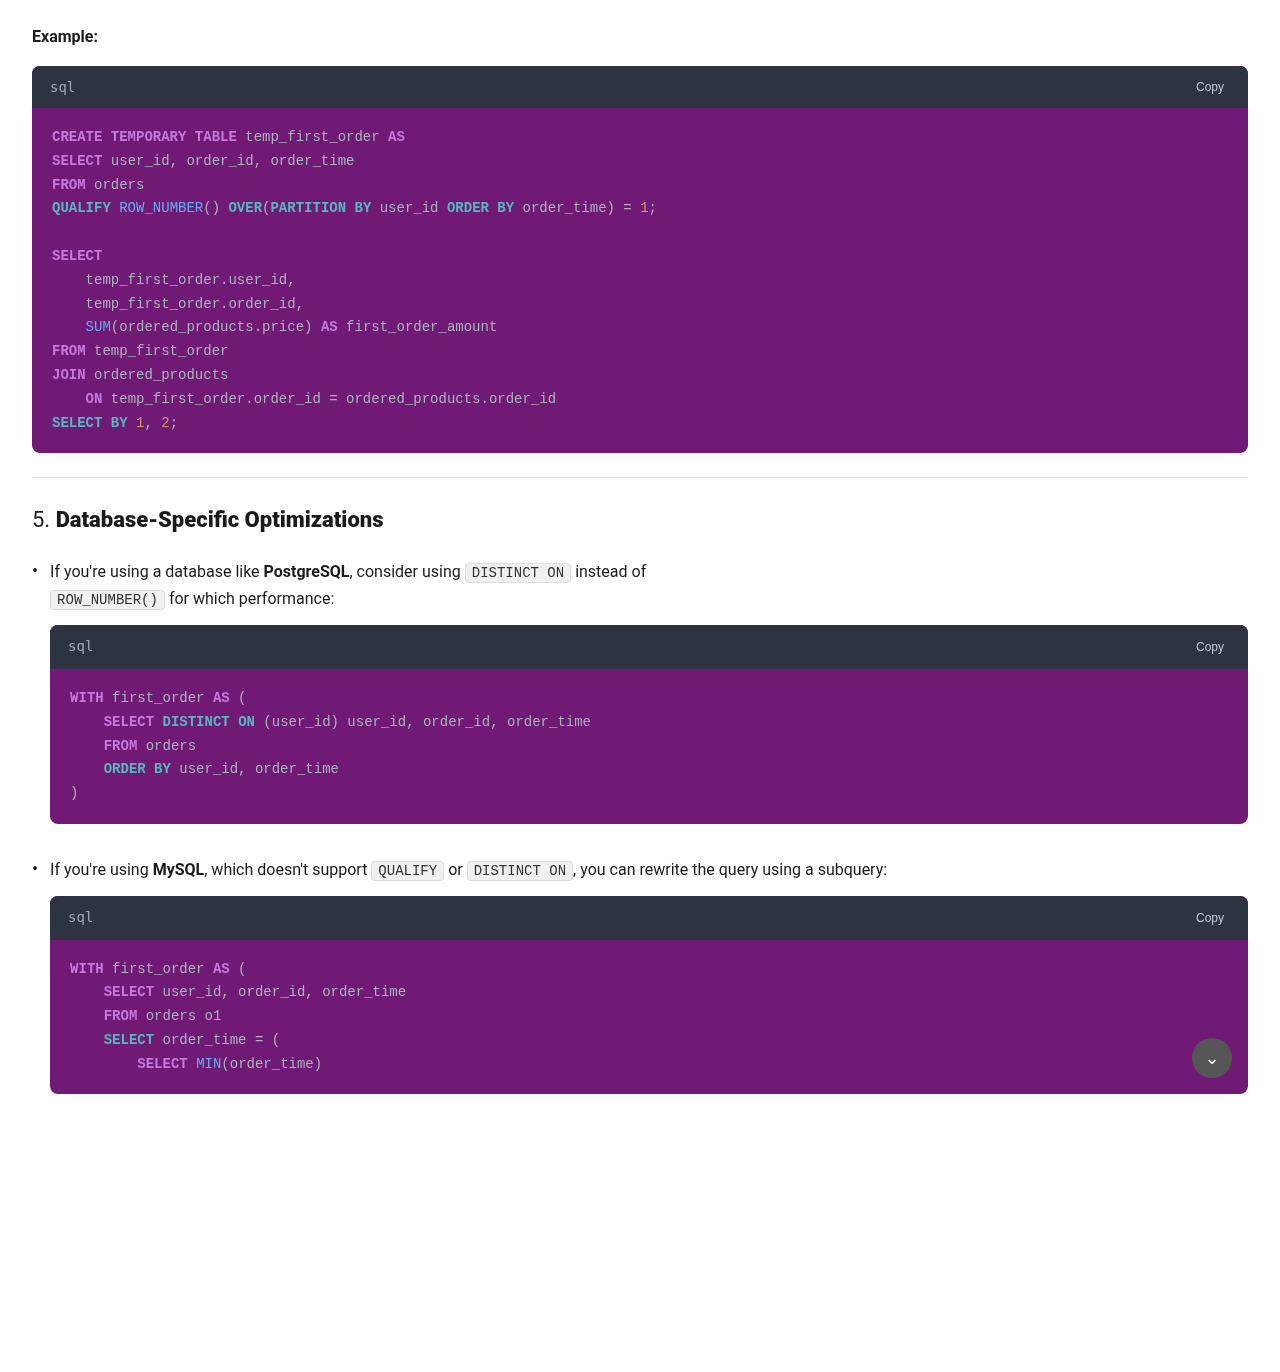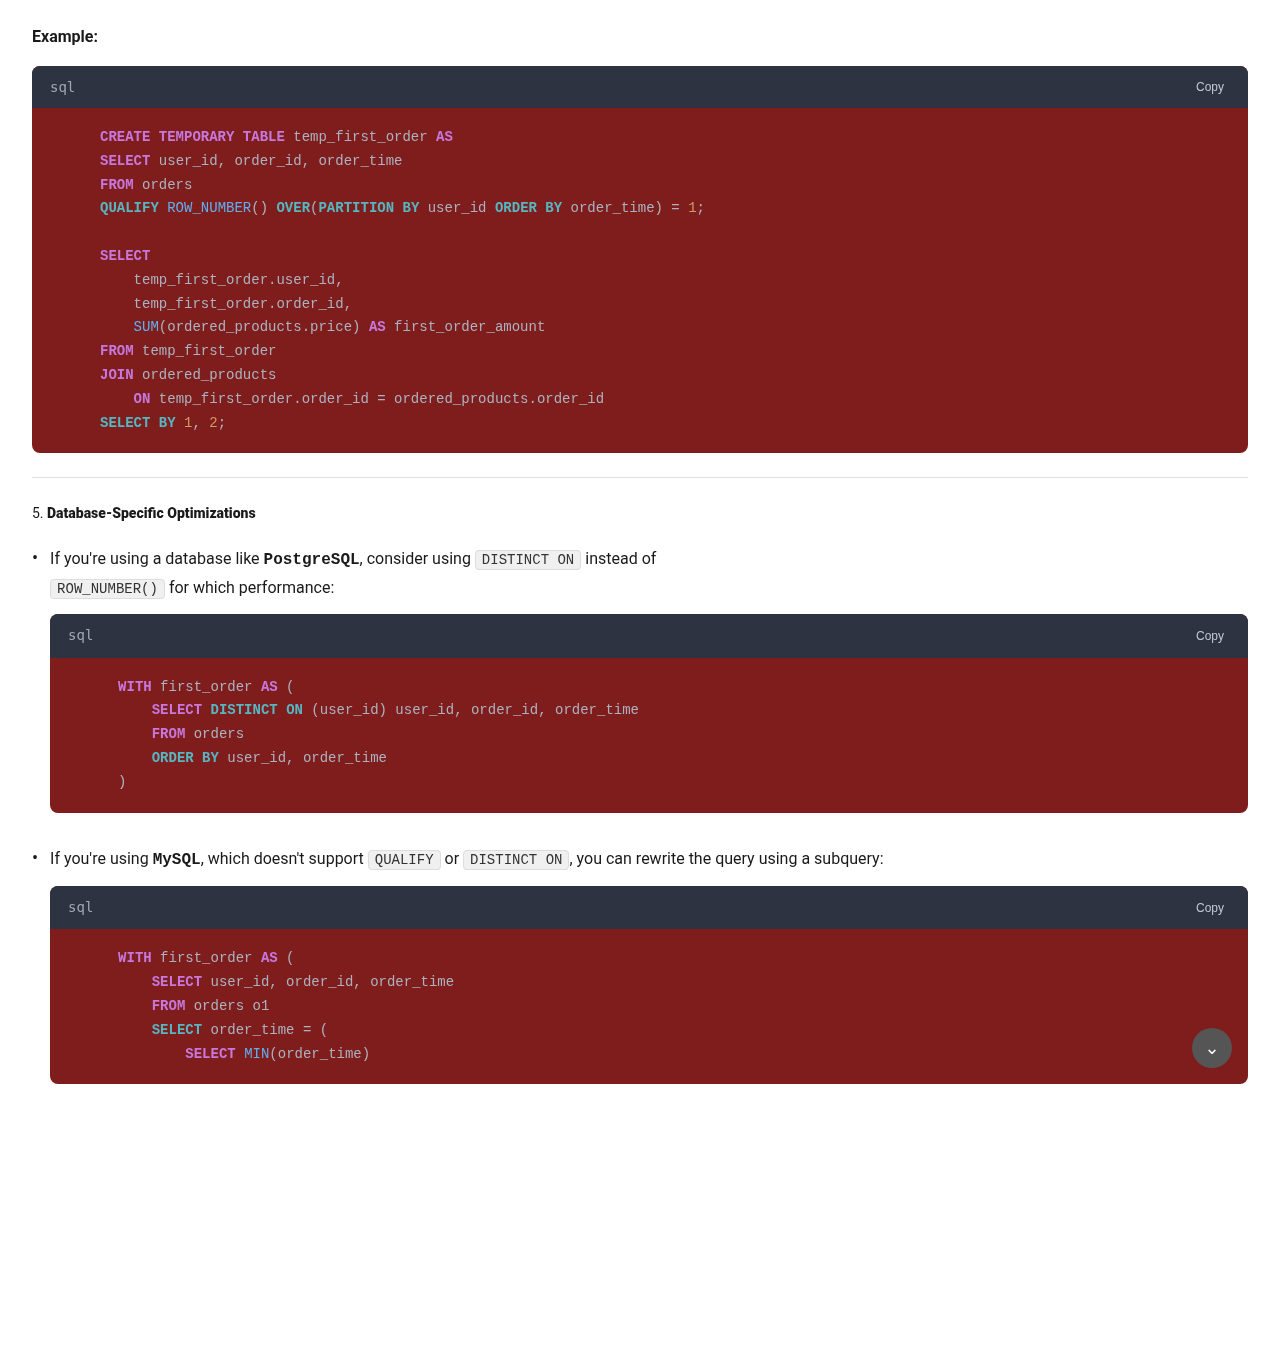--- a/index.html
+++ b/index.html
@@ -12,21 +12,21 @@
       font-family: -apple-system, BlinkMacSystemFont, 'Segoe UI', Roboto, sans-serif;
       font-size: 16px;
       line-height: 1.6;
       color: #1a1a1a;
       background: #ffffff;
       padding: 24px 32px;
       max-width: 1280px;
     }
 
     .code-block-wrapper {
-      background: #7f1d1d;
+      background: #701a75;
       border-radius: 8px;
       overflow: hidden;
       margin-bottom: 16px;
     }
 
     .code-block-header {
       background: #2d3340;
       display: flex;
       justify-content: space-between;
       align-items: center;
@@ -50,37 +50,36 @@
     }
 
     .code-content {
       padding: 18px 20px;
       font-family: 'Courier New', Courier, monospace;
       font-size: 14px;
       line-height: 1.7;
       color: #abb2bf;
       overflow-x: auto;
       white-space: pre;
-      margin-left: 48px;
     }
 
     
     .kw { color: #c678dd; font-weight: bold; } 
     .kw2 { color: #56b6c2; font-weight: bold; } 
     .fn { color: #61afef; } 
     .num { color: #d19a66; } 
 
     .divider {
       border: none;
       border-top: 1px solid #e0e0e0;
       margin: 24px 0;
     }
 
     .section-heading {
-      font-size: 14px;
+      font-size: 22px;
       font-weight: 700;
       margin-bottom: 20px;
       color: #1a1a1a;
     }
 
     .section-number {
       font-weight: 400;
     }
 
     .bullet-list {
@@ -114,21 +113,21 @@
     .inline-code {
       background: #f0f0f0;
       border: 1px solid #ddd;
       border-radius: 4px;
       padding: 1px 6px;
       font-family: 'Courier New', Courier, monospace;
       font-size: 14px;
       color: #333;
     }
 
-    .bold { font-weight: 700; font-family: Liberation Mono, monospace; }
+    .bold { font-weight: 700; }
 
     .scroll-button {
       position: absolute;
       bottom: 16px;
       right: 16px;
       width: 40px;
       height: 40px;
       border-radius: 50%;
       background: #555;
       border: none;

